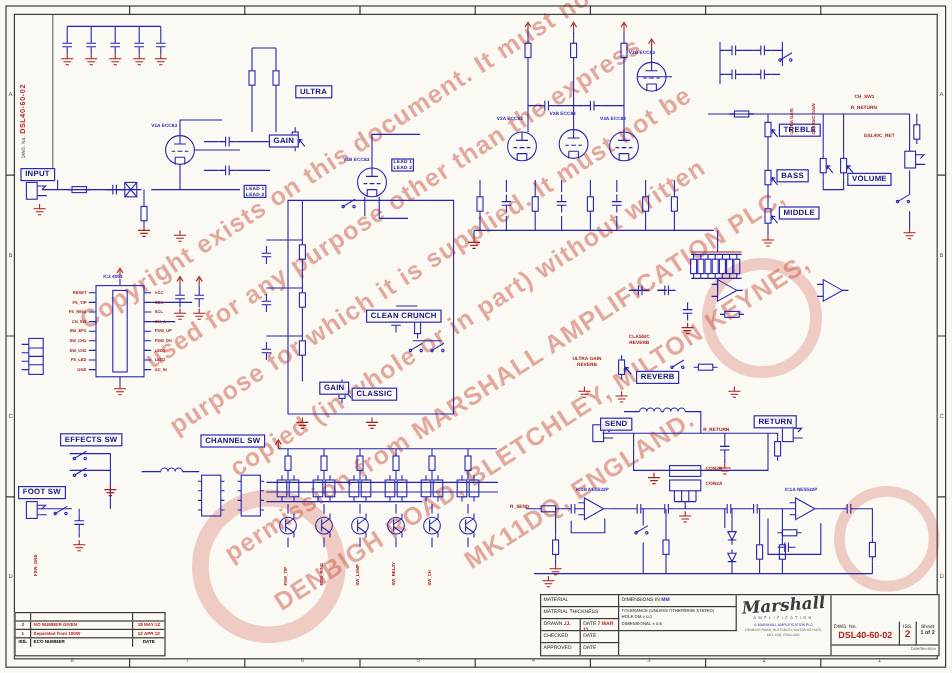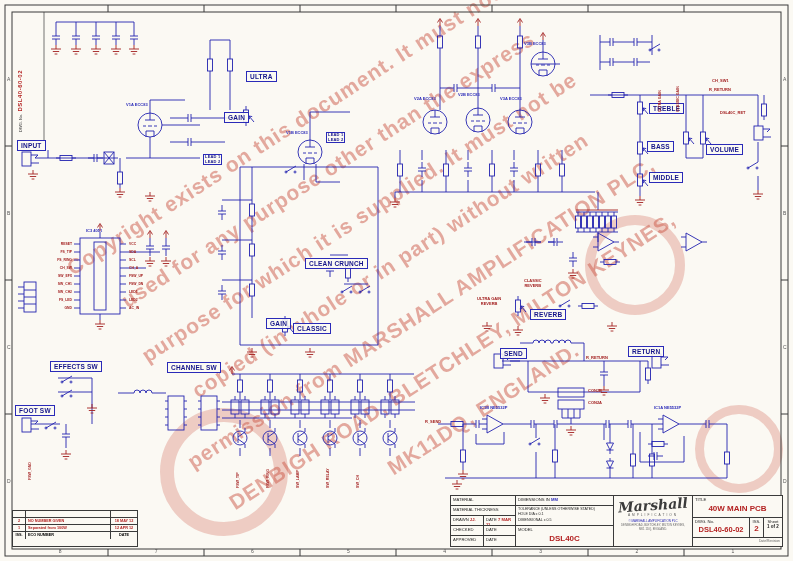--- a/index.html
+++ b/index.html
@@ -505,37 +505,29 @@
     <div class="cell" style="left:33px;top:30px;width:32px;height:10px;"><span>DATE</span></div>
     <div class="cell" style="left:0;top:40px;width:33px;height:10px;border-bottom:none;"><span>APPROVED</span></div>
     <div class="cell" style="left:33px;top:40px;width:32px;height:10px;border-bottom:none;"><span>DATE</span></div>
 
     <div class="cell" style="left:65px;top:0;width:98px;height:10px;"><span>DIMENSIONS IN</span> <span class="bluev">MM</span></div>
     <div class="cell" style="left:65px;top:10px;width:98px;height:20px;font-size:3.6px;line-height:1.5;">
       <div>TOLERANCE (UNLESS OTHERWISE STATED)</div>
       <div>HOLE DIA  ± 0.1</div>
       <div>DIMENSIONAL  ± 0.5</div>
     </div>
-    <div class="cell" style="left:65px;top:30px;width:98px;height:20px;border-bottom:none;">
-      <span>MODEL</span>
-      <div class="redv" style="font-size:8px;text-align:center;margin-top:2px;">DSL40C</div>
-    </div>
 
     <div class="cell" style="left:163px;top:0;width:79px;height:50px;border-bottom:none;text-align:center;">
       <div id="logoScript">Marshall</div>
       <div style="font-size:3.2px;letter-spacing:2px;color:#555;">AMPLIFICATION</div>
       <div style="font-size:3px;color:#2a2ab8;margin-top:2px;">© MARSHALL AMPLIFICATION PLC</div>
       <div class="pre" style="font-size:2.8px;color:#666;">DENBIGH ROAD, BLETCHLEY, MILTON KEYNES,
 MK1 1DQ, ENGLAND.</div>
     </div>
 
-    <div class="cell" style="left:242px;top:0;width:89px;height:22px;border-right:none;">
-      <span>TITLE</span>
-      <div class="redv" style="font-size:8px;text-align:center;margin-top:2px;">40W MAIN PCB</div>
-    </div>
     <div class="cell" style="left:242px;top:22px;width:57px;height:20px;">
       <span>DWG. No.</span>
       <div class="redv" style="font-size:7.5px;text-align:center;margin-top:1px;">DSL40-60-02</div>
     </div>
     <div class="cell" style="left:299px;top:22px;width:14px;height:20px;text-align:center;">
       <span>ISS.</span>
       <div class="redv" style="font-size:8px;">2</div>
     </div>
     <div class="cell" style="left:313px;top:22px;width:18px;height:20px;border-right:none;text-align:center;">
       <span>Sheet</span>

